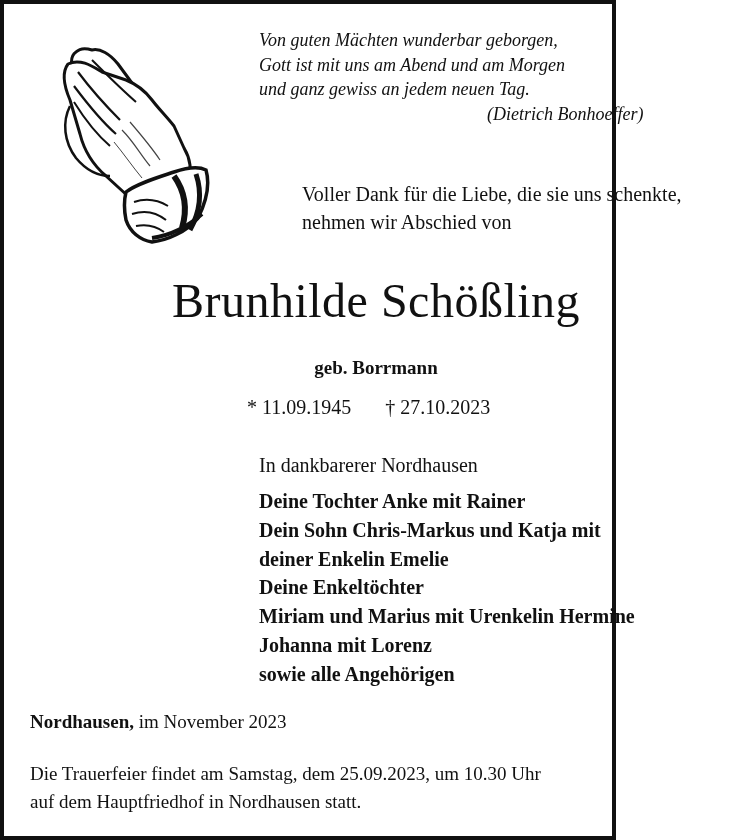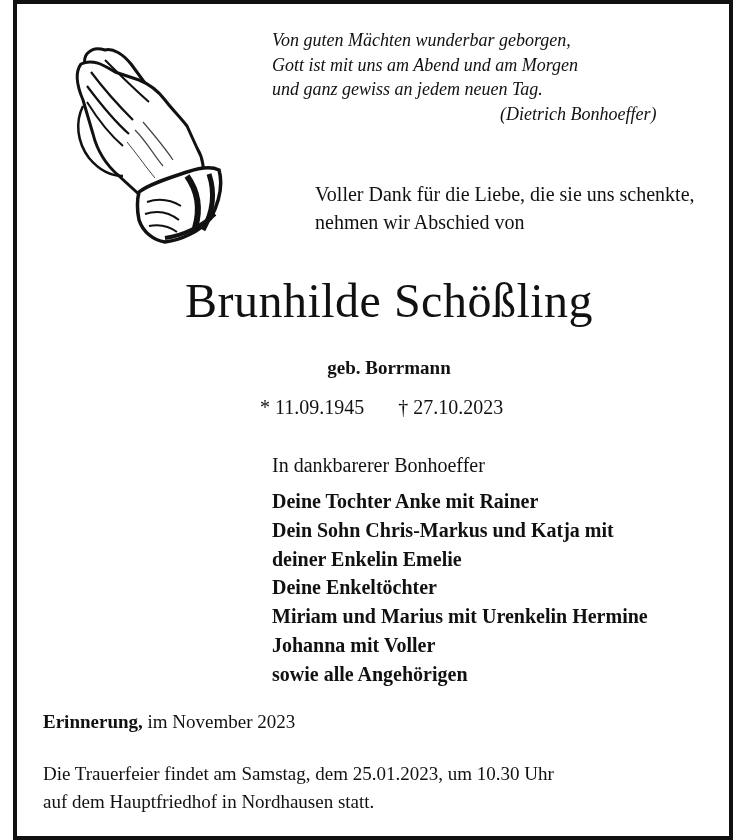--- a/index.html
+++ b/index.html
@@ -10,22 +10,22 @@
     body {
       width: 744px;
       height: 840px;
       position: relative;
       overflow: hidden;
       font-family: "Liberation Serif", "DejaVu Serif", serif;
       color: #111111;
     }
     .frame {
       position: absolute;
-      left: 13px; top: 0;
-      width: 720px; height: 840px;
+      left: 0; top: 0;
+      width: 616px; height: 840px;
       box-sizing: border-box;
       border: 4px solid #111111;
       background: #ffffff;
     }
     .hands {
       position: absolute;
       left: 52px;
       top: 38px;
       width: 155px;
       height: 205px;
@@ -163,34 +163,34 @@
   </div>
 
   <div class="name">Brunhilde Schößling</div>
 
   <div class="maiden">geb. Borrmann</div>
 
   <div class="dates">
     <span class="birth">* 11.09.1945</span><span class="death">† 27.10.2023</span>
   </div>
 
-  <div class="remember">In dankbarerer Bonhoeffer</div>
+  <div class="remember">In dankbarerer Nordhausen</div>
 
   <div class="mourners">
     <span class="line">Deine Tochter Anke mit Rainer</span>
     <span class="line">Dein Sohn Chris-Markus und Katja mit</span>
     <span class="line">deiner Enkelin Emelie</span>
     <span class="line">Deine Enkeltöchter</span>
     <span class="line">Miriam und Marius mit Urenkelin Hermine</span>
-    <span class="line">Johanna mit Voller</span>
+    <span class="line">Johanna mit Lorenz</span>
     <span class="line">sowie alle Angehörigen</span>
   </div>
 
   <div class="place">
-    <span class="city">Erinnerung,</span><span class="when"> im November 2023</span>
+    <span class="city">Nordhausen,</span><span class="when"> im November 2023</span>
   </div>
 
   <div class="service">
-    <span class="line">Die Trauerfeier findet am Samstag, dem 25.01.2023, um 10.30 Uhr</span>
+    <span class="line">Die Trauerfeier findet am Samstag, dem 25.09.2023, um 10.30 Uhr</span>
     <span class="line">auf dem Hauptfriedhof in Nordhausen statt.</span>
   </div>
 
 </div>
 
 </body></html>

